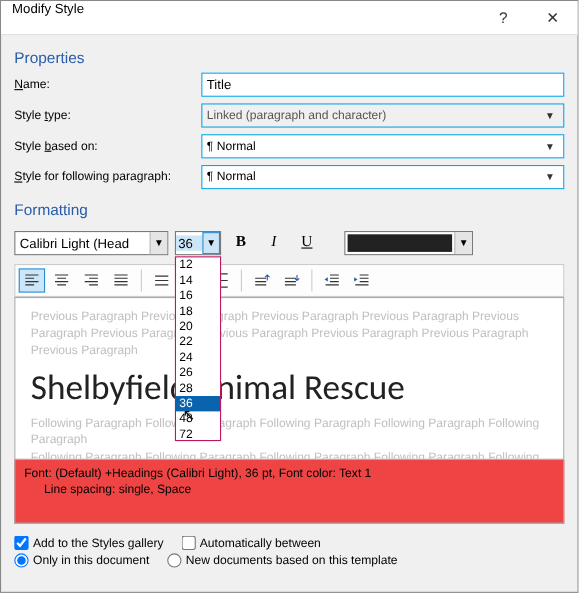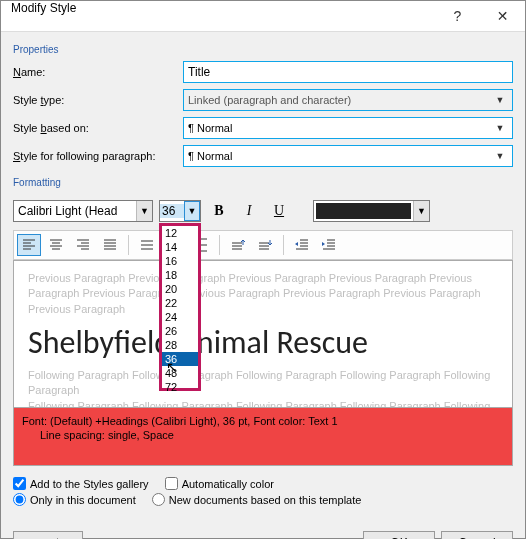--- a/index.html
+++ b/index.html
@@ -6,21 +6,21 @@
 body { background: #f0f0f0; }
 
 .dialog { width: 526px; height: 539px; background: #f0f0f0; border: 1px solid #888; display: flex; flex-direction: column; position: relative; }
 
 .titlebar { height: 33px; display: flex; align-items: flex-start; background: #fff; border-bottom: 1px solid #ddd; }
 .titlebar .title { flex: 1; padding: 0 10px; font-size: 12px; }
 .titlebar .tb-btn { width: 45px; height: 30px; display: flex; align-items: center; justify-content: center; font-size: 14px; color: #333; }
 
 .content { padding: 8px 12px 12px 12px; flex: 1; display: flex; flex-direction: column; }
 
-.section-label { color: #2a5ca9; font-size: 10px; margin: 4px 0 6px 0; }
+.section-label { color: #2a5ca9; font-size: 14px; margin: 4px 0 6px 0; }
 
 .row { display: flex; align-items: center; margin-bottom: 6px; }
 .row .lbl { width: 170px; }
 .row .lbl .u { text-decoration: underline; }
 .row .field { flex: 1; }
 
 input[type="text"].textinput, .combo {
   width: 100%; height: 22px; border: 1px solid #0ea5e9; background: #fff; padding: 0 4px; font-size: 12px;
 }
 .combo { display: flex; align-items: center; justify-content: space-between; position: relative; }
@@ -62,21 +62,21 @@
 .chk-row { display:flex; align-items:center; gap:16px; margin:3px 0; }
 .chk-row label { display:flex; align-items:center; gap:4px; }
 .chk-row input { margin:0; }
 
 .footer { display:flex; align-items:center; padding:10px 12px; }
 .footer .spacer { flex:1; }
 .btn { height:23px; min-width:72px; border:1px solid #999; background:#e9e9e9; padding:0 10px; font-size:12px; }
 .btn.format { min-width:70px; text-align:left; padding-left:8px; }
 .btn + .btn { margin-left:6px; }
 
-.dropdown-list { position:absolute; top:22px; left:-1px; width:42px; border:3px solid #be185d; background:#fff; z-index:100; max-height:168px; }
+.dropdown-list { position:absolute; top:22px; left:-1px; width:42px; border:1px solid #be185d; background:#fff; z-index:100; max-height:168px; }
 .dropdown-list .opt { height:14px; padding:0 3px; font-size:11px; line-height:14px; }
 .dropdown-list .opt.sel { background:#0a64ad; color:#fff; }
 .cursor { position:absolute; z-index:200; font-size:14px; pointer-events:none; }
 </style>
 </head>
 <body>
 
 <div class="dialog">
 
   <div class="titlebar">
@@ -236,21 +236,21 @@
     </div>
 
     <div class="checks">
       <div class="chk-row">
         <label>
             <input type="checkbox" checked="" style=""> 
             <span>Add to the Styles gallery</span>
           </label>
         <label>
             <input type="checkbox" style=""> 
-            <span>Automatically color</span>
+            <span>Automatically between</span>
           </label>
       </div>
       <div class="chk-row">
         <label>
             <input type="radio" name="scope" checked="" style=""> 
             <span>Only in this document</span>
           </label>
         <label>
             <input type="radio" name="scope" style=""> 
             <span>New documents based on this template</span>

